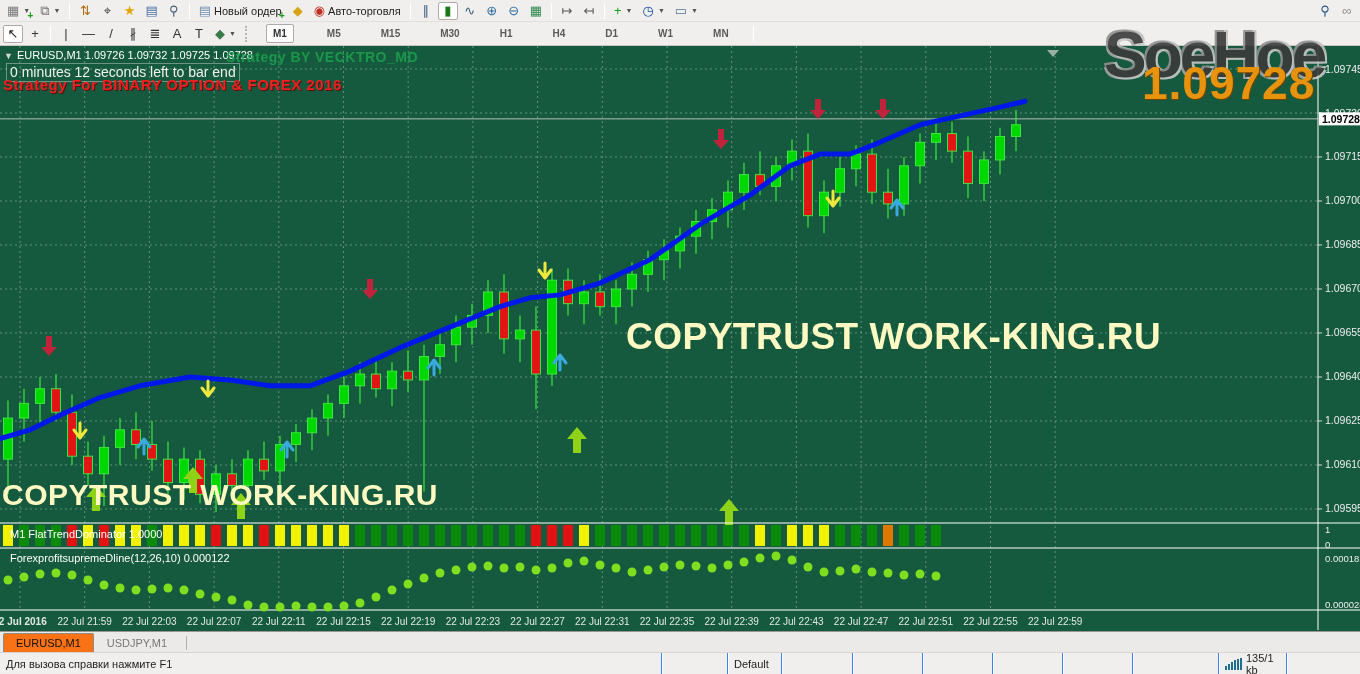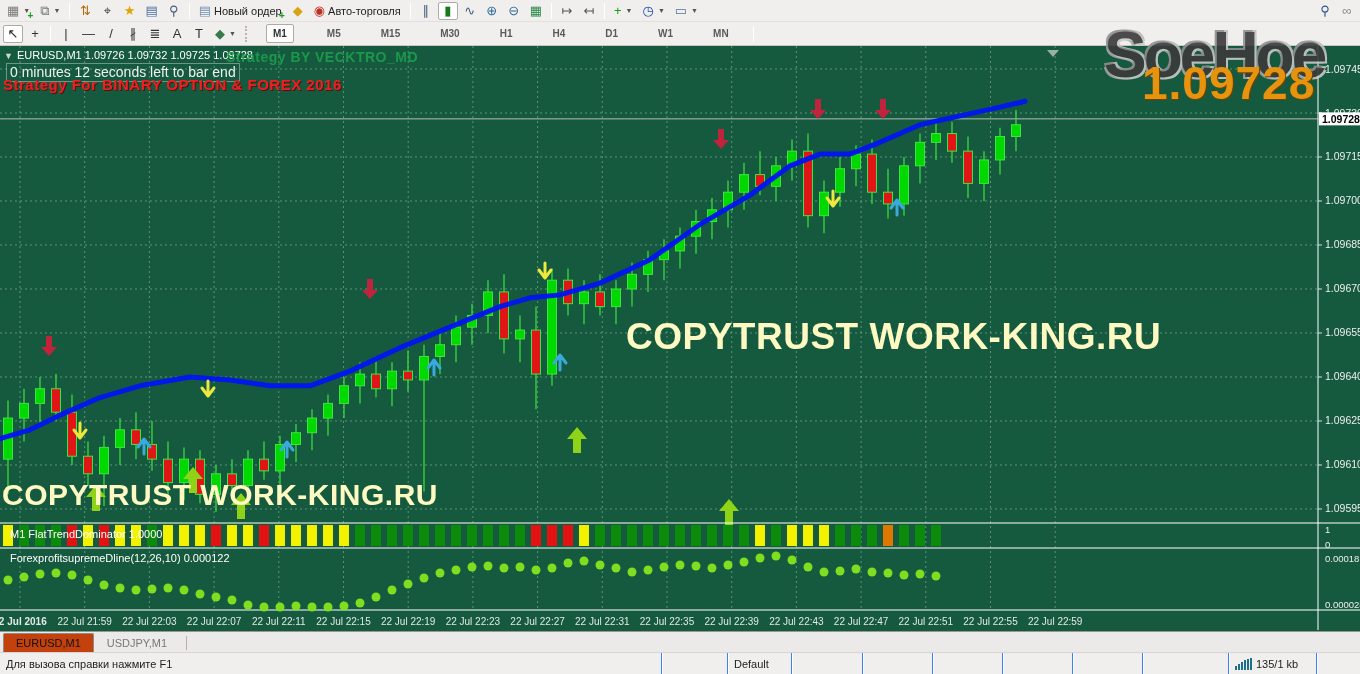--- a/index.html
+++ b/index.html
@@ -41,31 +41,31 @@
             color:#3a3a3a; opacity:.9; z-index:40; pointer-events:none;
             text-shadow:2px 2px 0 #c9c9c9, -2px -2px 0 #8f8f8f, 2px -2px 0 #bfbfbf, -2px 2px 0 #a5a5a5; }
   #bigprice { position:absolute; left:1142px; top:56px; font-size:46px; font-weight:bold; color:#e8930e;
               z-index:41; pointer-events:none; text-shadow:1px 1px 0 #6b4405; letter-spacing:1px; }
 
   
   #tabbar { position:absolute; left:0; top:631px; width:1360px; height:21px; background:#eceae8;
             border-top:1px solid #9a9691; display:flex; align-items:flex-end; padding-left:3px; }
   .tab { height:19px; display:flex; align-items:center; padding:0 12px; font-size:11px; color:#777;
          border:1px solid transparent; border-bottom:none; }
-  .tab.active { background:#c2410c; color:#111; border-color:#8f8b86; border-top-left-radius:2px; border-top-right-radius:2px; }
+  .tab.active { background:#f97316; color:#111; border-color:#8f8b86; border-top-left-radius:2px; border-top-right-radius:2px; }
   .tabdiv { width:1px; height:14px; background:#b5b1ac; margin:0 6px 2px 6px; }
 
   
   #statusbar { position:absolute; left:0; top:652px; width:1360px; height:22px; background:#f1efee;
                border-top:1px solid #d8d4d0; display:flex; align-items:stretch; font-size:11px; color:#222; }
   .scell { border-right:1px solid #3b82f6; box-shadow:1px 0 0 #ffffff; display:flex; align-items:center; padding:0 6px; }
   #sc-help { width:662px; }
-  #sc-a { width:66px; } #sc-profile { width:64px; } #sc-b { width:71px; } #sc-c { width:70px; }
+  #sc-a { width:66px; } #sc-profile { width:54px; } #sc-b { width:71px; } #sc-c { width:70px; }
   #sc-d { width:70px; } #sc-e { width:70px; } #sc-f { width:70px; } #sc-g { width:86px; }
-  #sc-signal { width:88px; gap:4px; }
+  #sc-signal { width:68px; gap:4px;justify-content:center; }
   #sc-end { flex:1; border-right:none; }
   .sigbars { display:inline-flex; align-items:flex-end; gap:1px; height:12px; }
   .sigbars i { width:2px; background:#1e6f8e; display:inline-block; }
 </style>
 </head>
 <body>
 
 <div id="app">
 
   <div id="tb1" class="tb">

